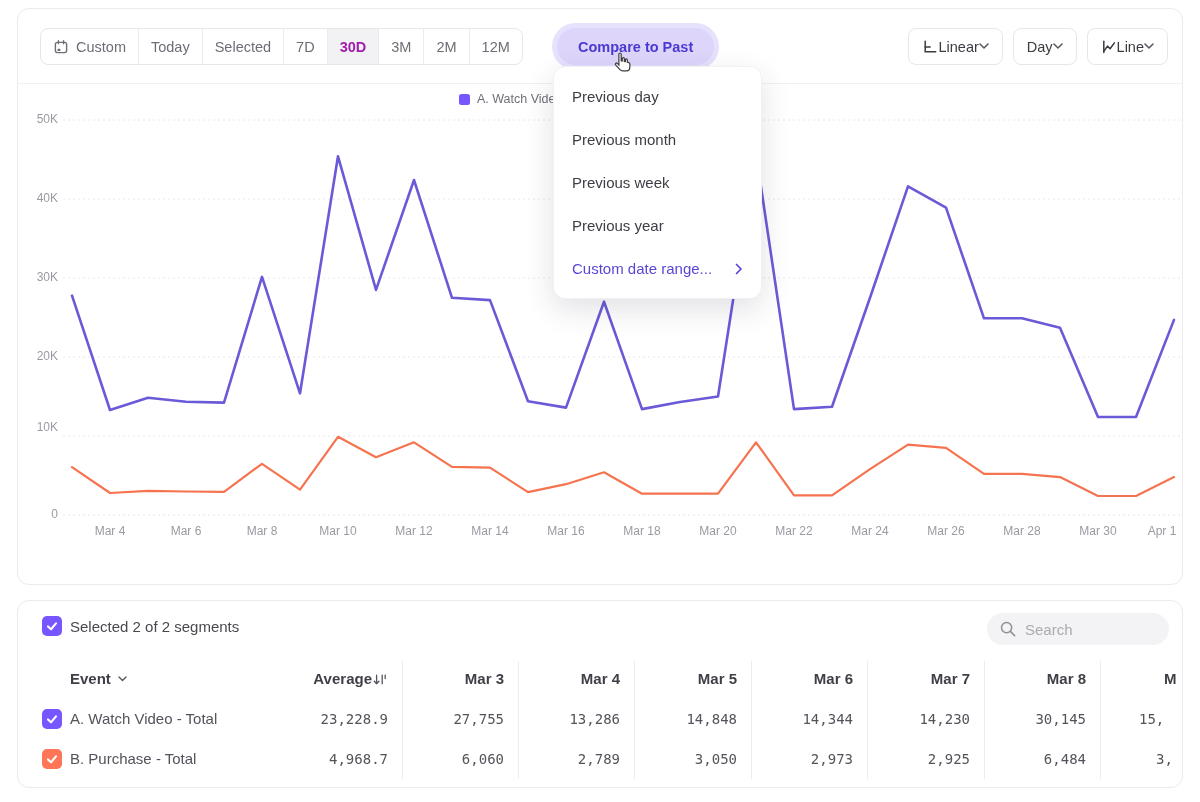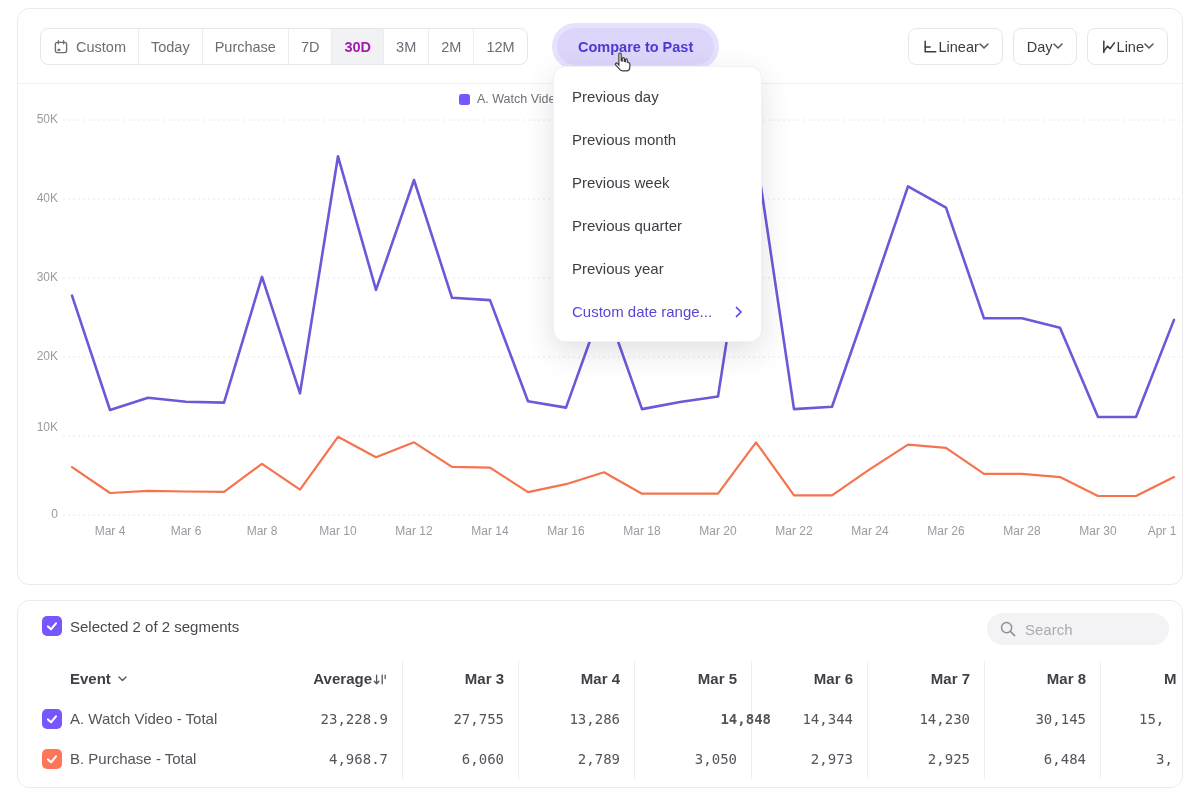--- a/index.html
+++ b/index.html
@@ -60,21 +60,21 @@
           <path d="M5.4 1.7v3M10.6 1.7v3" stroke="#6d6d76" stroke-width="1.4" stroke-linecap="round"></path>
           <rect x="4.6" y="9.7" width="2.7" height="2.3" rx="0.6" fill="#6d6d76"></rect>
         </svg>
       </span>
       <span>Custom</span>
     </div>
     <div class="seg-item">
       <span>Today</span>
     </div>
     <div class="seg-item">
-      <span>Purchase</span>
+      <span>Selected</span>
     </div>
     <div class="seg-item">
       <span>7D</span>
     </div>
     <div class="seg-item active">
       <span>30D</span>
     </div>
     <div class="seg-item">
       <span>3M</span>
     </div>
@@ -171,21 +171,20 @@
     <div class="x-label" style="left: 916px;">Mar 26</div>
     <div class="x-label" style="left: 992px;">Mar 28</div>
     <div class="x-label" style="left: 1068px;">Mar 30</div>
     <div class="x-label" style="left: 1132px;">Apr 1</div>
   </div>
 
 <div id="compare-menu">
     <div class="menu-item">Previous day</div>
     <div class="menu-item">Previous month</div>
     <div class="menu-item">Previous week</div>
-    <div class="menu-item">Previous quarter</div>
     <div class="menu-item">Previous year</div>
     <div class="menu-item link">
       <span>Custom date range...</span>
       <span>
         <svg width="8" height="12" viewBox="0 0 8 12">
           <path d="M1.5 1.5L6 6l-4.5 4.5" stroke="#5847d6" stroke-width="1.7" fill="none" stroke-linecap="round" stroke-linejoin="round"></path>
         </svg>
       </span>
     </div>
   </div>
@@ -246,21 +245,21 @@
       <div class="th" style="left: 1146px; top: 58px;">M</div>
       <div class="checkbox" style="left: 24px; top: 108px; background: rgb(120, 86, 255);">
         <svg width="14" height="14" viewBox="0 0 14 14">
           <polyline points="3,7.4 6,10.2 11,4.4" stroke="#fff" stroke-width="2.1" fill="none" stroke-linecap="round" stroke-linejoin="round"></polyline>
         </svg>
       </div>
       <div class="row-label" style="left: 52px; top: 98px;">A. Watch Video - Total</div>
       <div class="cell" style="left: 240px; width: 130px; top: 98px;">23,228.9</div>
       <div class="cell" style="left: 376px; width: 110px; top: 98px;">27,755</div>
       <div class="cell" style="left: 492px; width: 110px; top: 98px;">13,286</div>
-      <div class="cell" style="left: 643px; width: 110px; top: 98px; font-weight: bold;">14,848</div>
+      <div class="cell" style="left: 609px; width: 110px; top: 98px;">14,848</div>
       <div class="cell" style="left: 725px; width: 110px; top: 98px;">14,344</div>
       <div class="cell" style="left: 842px; width: 110px; top: 98px;">14,230</div>
       <div class="cell" style="left: 958px; width: 110px; top: 98px;">30,145</div>
       <div class="cell" style="left: 1121px; width: 80px; top: 98px; text-align: left;">15,</div>
       <div class="checkbox" style="left: 24px; top: 148px; background: rgb(255, 117, 87);">
         <svg width="14" height="14" viewBox="0 0 14 14">
           <polyline points="3,7.4 6,10.2 11,4.4" stroke="#fff" stroke-width="2.1" fill="none" stroke-linecap="round" stroke-linejoin="round"></polyline>
         </svg>
       </div>
       <div class="row-label" style="left: 52px; top: 138px;">B. Purchase - Total</div>

